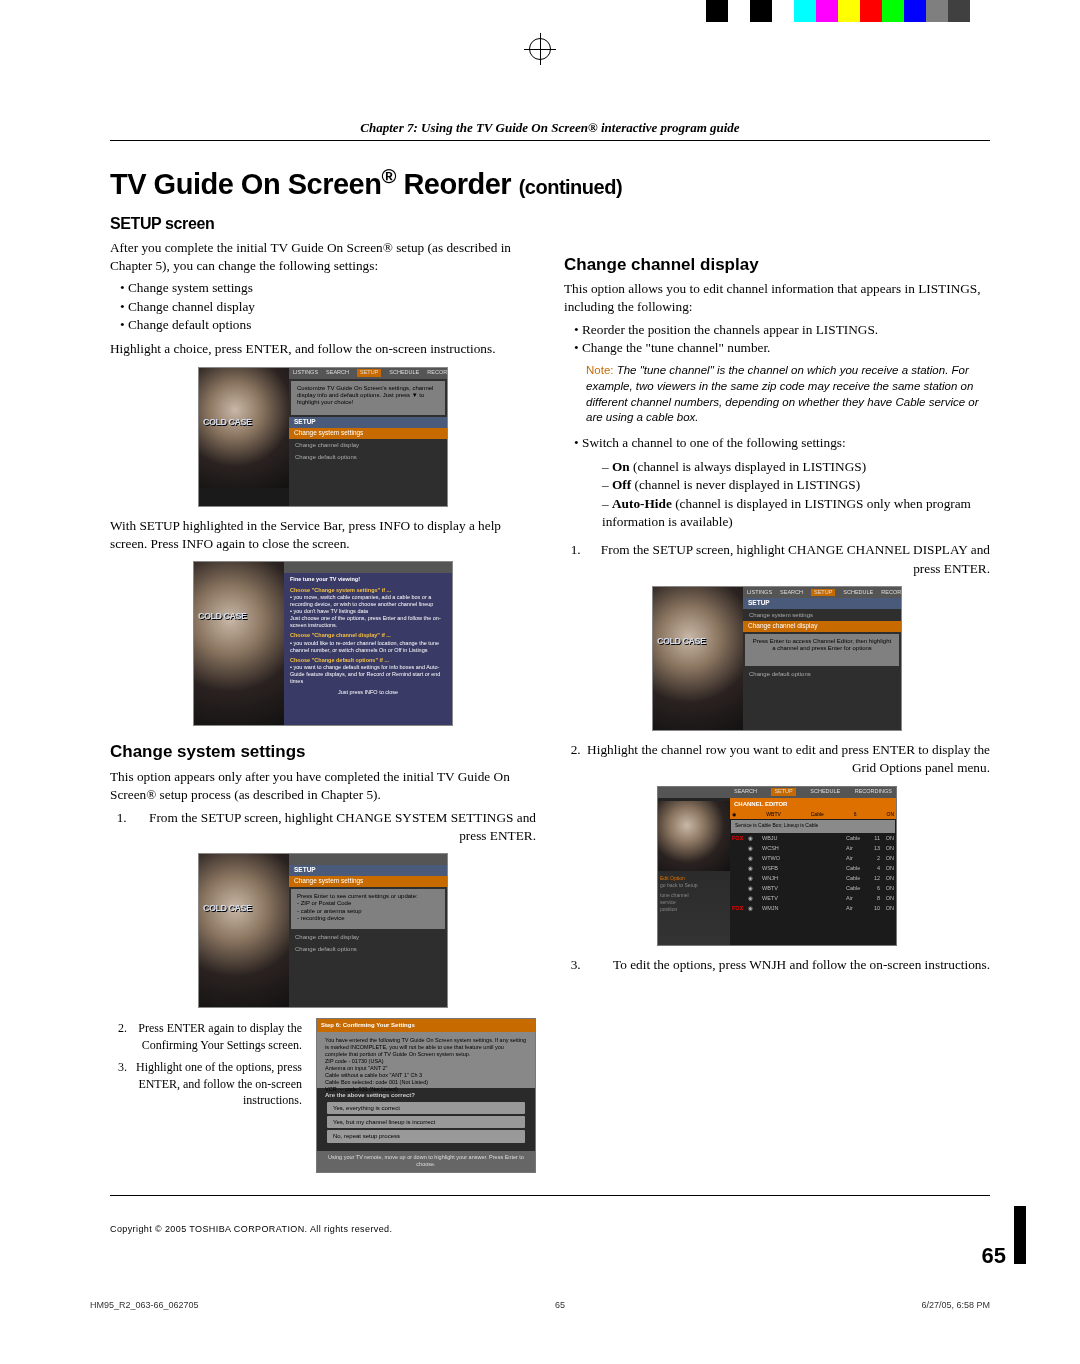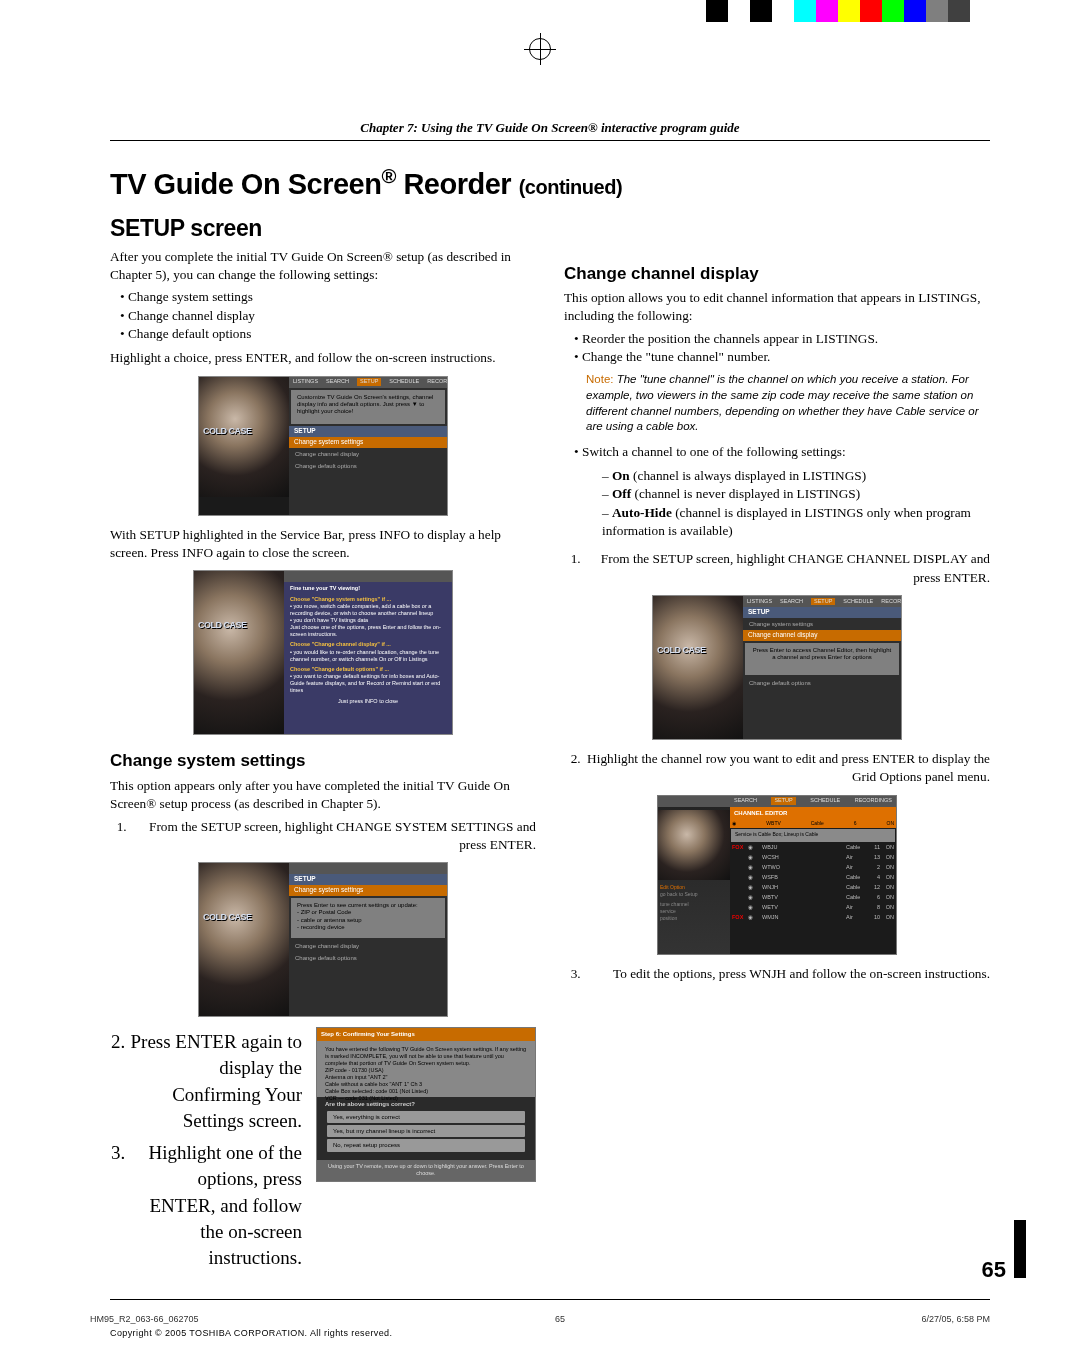--- a/index.html
+++ b/index.html
@@ -6,21 +6,21 @@
   body { font-family: Georgia, 'Times New Roman', serif; background: #fff; width: 1080px; margin: 0 auto; position: relative; }
   .page { padding: 60px 90px 40px 110px; position: relative; min-height: 1364px; }
   .color-bar-top { position: absolute; top: 0; right: 110px; display: flex; height: 22px; }
   .color-bar-top span { width: 22px; height: 22px; display: inline-block; }
   .reg-center { position: absolute; top: 38px; left: 50%; transform: translateX(-50%); width: 22px; height: 22px; border: 1px solid #000; border-radius: 50%; }
   .reg-center::before { content: ""; position: absolute; left: 50%; top: -6px; bottom: -6px; border-left: 1px solid #000; }
   .reg-center::after { content: ""; position: absolute; top: 50%; left: -6px; right: -6px; border-top: 1px solid #000; }
   .chapter-bar { text-align: center; font-style: italic; font-weight: bold; font-size: 13px; border-bottom: 1px solid #000; padding-bottom: 4px; margin-bottom: 24px; margin-top: 60px; }
   .main-title { font-family: Arial, Helvetica, sans-serif; font-weight: 900; font-size: 29px; margin-bottom: 12px; letter-spacing: -0.5px; }
   .main-title .cont { font-size: 20px; font-weight: bold; }
-  .section-h { font-family: Arial, Helvetica, sans-serif; font-weight: 900; font-size: 23px; margin-top: 14px; margin-bottom: 6px; letter-spacing: -0.4px; }
+  .section-h { font-family: Arial, Helvetica, sans-serif; font-weight: 900; font-size: 16px; margin-top: 14px; margin-bottom: 6px; letter-spacing: -0.4px; }
   .sub-h { font-family: Arial, Helvetica, sans-serif; font-weight: 900; font-size: 17px; margin-top: 14px; margin-bottom: 4px; }
   .columns { display: flex; gap: 28px; }
   .col { flex: 1; font-size: 13.3px; line-height: 1.38; }
   .col p { margin-bottom: 4px; }
   ul.b { list-style: none; padding-left: 10px; margin: 2px 0 6px 0; }
   ul.b li::before { content: "• "; }
   ol.n { padding-left: 20px; margin: 2px 0 6px 0; }
   ol.n li { margin-bottom: 6px; text-align: right; }
   .indent2 { padding-left: 38px; }
   .dash::before { content: "– "; }
@@ -37,21 +37,21 @@
   .ss-menu-row { padding: 2px 6px; font-size: 6px; }
   .ss-menu-hdr { background: #4a5a7a; color: #fff; font-size: 6.5px; padding: 1px 5px; font-weight: bold; }
   .ss-menu-sel { background: #c76b00; color: #fff; padding: 1px 5px; }
   .confirm-ss { width: 220px; height: 155px; background: #2a2a2a; border: 1px solid #777; font-family: Arial; font-size: 6.5px; color: #ccc; }
   .confirm-ss .hbar { background: #c76b00; color: #fff; font-size: 6px; padding: 2px 4px; font-weight: bold; }
   .confirm-ss .gbody { background: #888; color: #000; padding: 5px 8px; line-height: 1.3; height: 56px; font-size: 5.5px; }
   .confirm-ss .q { color: #ccc; padding: 3px 8px 1px; font-size: 6px; font-weight: bold; }
   .confirm-ss .opt { background: #999; color: #000; margin: 2px 10px; padding: 2px 6px; font-size: 6px; border-radius: 1px; }
   .confirm-ss .foot { background: #666; color: #ddd; font-size: 5.5px; padding: 3px 6px; text-align: center; margin-top: 8px; }
   .row-2-3 { display: flex; gap: 14px; align-items: flex-start; }
-  .row-2-3 .txt { flex: 1; font-size: 19px; line-height: 1.38; }
+  .row-2-3 .txt { flex: 1; font-size: 12px; line-height: 1.38; }
   .footer-line { font-family: Arial, sans-serif; font-size: 9px; margin-top: 28px; letter-spacing: 0.4px; }
   .page-num { position: absolute; right: 74px; bottom: 95px; font-family: Arial; font-weight: 900; font-size: 22px; }
   .edge-tab { position: absolute; right: 54px; bottom: 100px; width: 12px; height: 58px; background: #000; }
   .doc-footer { position: absolute; bottom: 54px; left: 90px; right: 90px; display: flex; justify-content: space-between; font-family: Arial; font-size: 9px; color: #333; }
   .hr-thin { border: none; border-top: 0.5px solid #000; margin-bottom: 2px; }
   sup { font-size: 0.7em; }
   .ch-table { width: 240px; height: 160px; background: #1b1b1b; border: 1px solid #777; margin: 8px auto 10px; font-family: Arial; font-size: 5.5px; color: #bbb; position: relative; }
   .ch-left { width: 72px; height: 100%; float: left; background: linear-gradient(#222,#333); position: relative; }
   .ch-left .face { background: radial-gradient(circle at 40% 35%, #c9b8a8 0%, #8a7560 28%, #2a2220 60%, #111 100%); width: 100%; height: 70px; position: absolute; top: 14px; }
   .ch-body { margin-left: 72px; }

